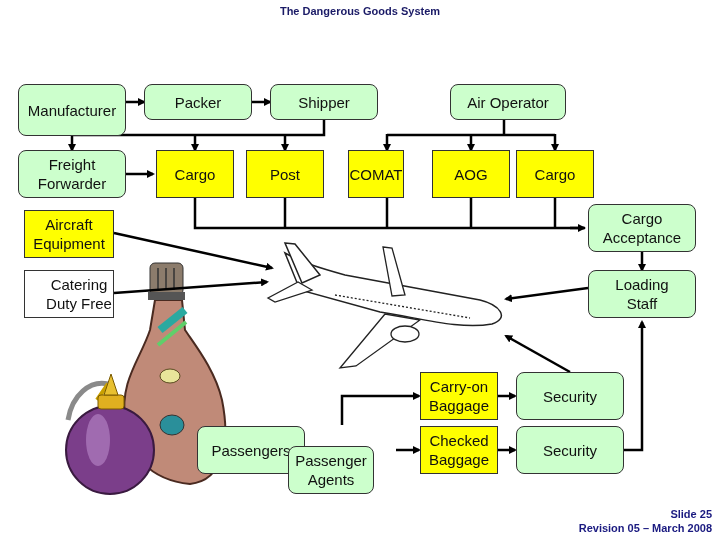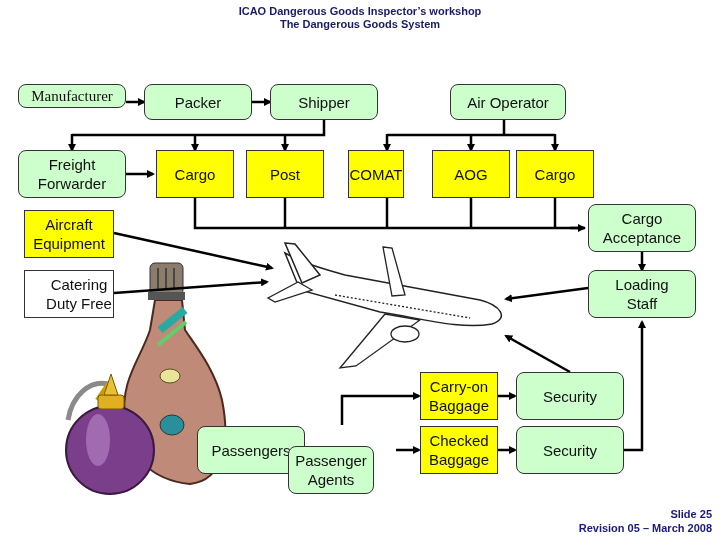--- a/index.html
+++ b/index.html
@@ -10,21 +10,20 @@
     .green { background: #ccffcc; border-radius: 8px; }
     .yellow { background: #ffff00; }
     .white { background: #ffffff; }
     svg.wires { position: absolute; left: 0; top: 0; }
     .art { position: absolute; left: 0; top: 0; }
   </style>
 </head>
 <body>
 
 <div class="header">
-  <div>ICAO Dangerous Goods Inspector’s workshop</div>
   <div>The Dangerous Goods System</div>
 </div>
 
 <svg class="art" width="720" height="540">
   <g>
     <path d="M155,300 L150,330 C140,360 120,380 125,420 C128,455 150,480 190,484 C225,480 230,440 222,400 C215,370 195,345 185,330 L182,300 Z" fill="#c08a78" stroke="#4a2a20" stroke-width="2"></path>
     <path d="M160,330 L185,310" stroke="#2aa9a0" stroke-width="8"></path>
     <path d="M158,345 L186,322" stroke="#5fcf6a" stroke-width="4"></path>
     <ellipse cx="170" cy="376" rx="10" ry="7" fill="#e8e59a" stroke="#5a4a20"></ellipse>
     <rect x="150" y="263" width="33" height="32" rx="5" fill="#8c7c6c" stroke="#333"></rect>
@@ -84,21 +83,21 @@
     <line x1="570" y1="372" x2="506" y2="336" marker-end="url(#arr)"></line>
     <polyline points="624,450 642,450 642,322" marker-end="url(#arr)"></polyline>
     <line x1="264" y1="450" x2="287" y2="450" marker-end="url(#arr)"></line>
     <polyline points="342,425 342,396 419,396" marker-end="url(#arr)"></polyline>
     <line x1="396" y1="450" x2="419" y2="450" marker-end="url(#arr)"></line>
     <line x1="498" y1="396" x2="515" y2="396" marker-end="url(#arr)"></line>
     <line x1="498" y1="450" x2="515" y2="450" marker-end="url(#arr)"></line>
   </g>
 </svg>
 
-<div class="box green" style="left:18px;top:84px;width:108px;height:24px;font-family:Liberation Serif, serif;">Manufacturer</div>
+<div class="box green" style="left:18px;top:84px;width:108px;height:52px;">Manufacturer</div>
 <div class="box green" style="left:144px;top:84px;width:108px;height:36px;">Packer</div>
 <div class="box green" style="left:270px;top:84px;width:108px;height:36px;">Shipper</div>
 <div class="box green" style="left:450px;top:84px;width:116px;height:36px;">Air Operator</div>
 
 <div class="box green" style="left:18px;top:150px;width:108px;height:48px;">Freight
 Forwarder</div>
 <div class="box yellow" style="left:156px;top:150px;width:78px;height:48px;">Cargo</div>
 <div class="box yellow" style="left:246px;top:150px;width:78px;height:48px;">Post</div>
 <div class="box yellow" style="left:348px;top:150px;width:56px;height:48px;">COMAT</div>
 <div class="box yellow" style="left:432px;top:150px;width:78px;height:48px;">AOG</div>

